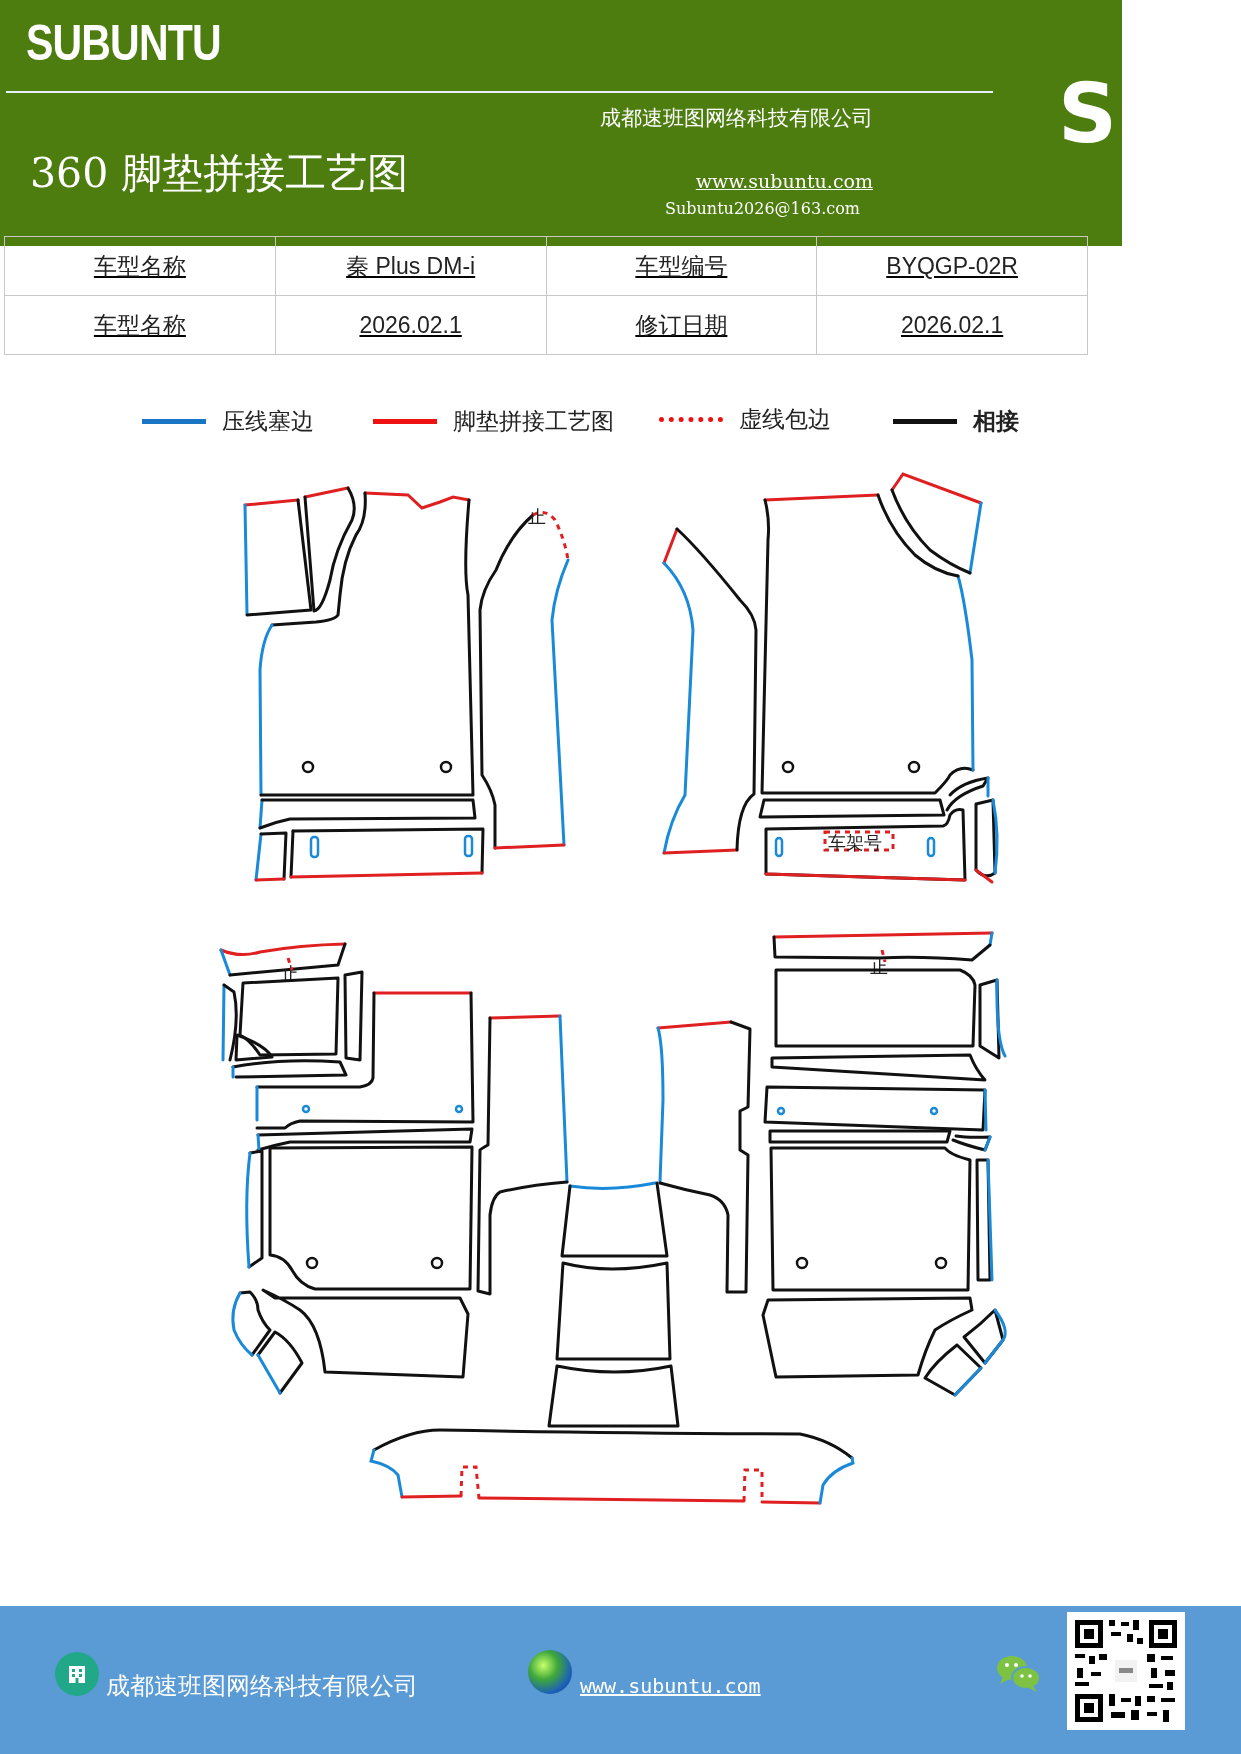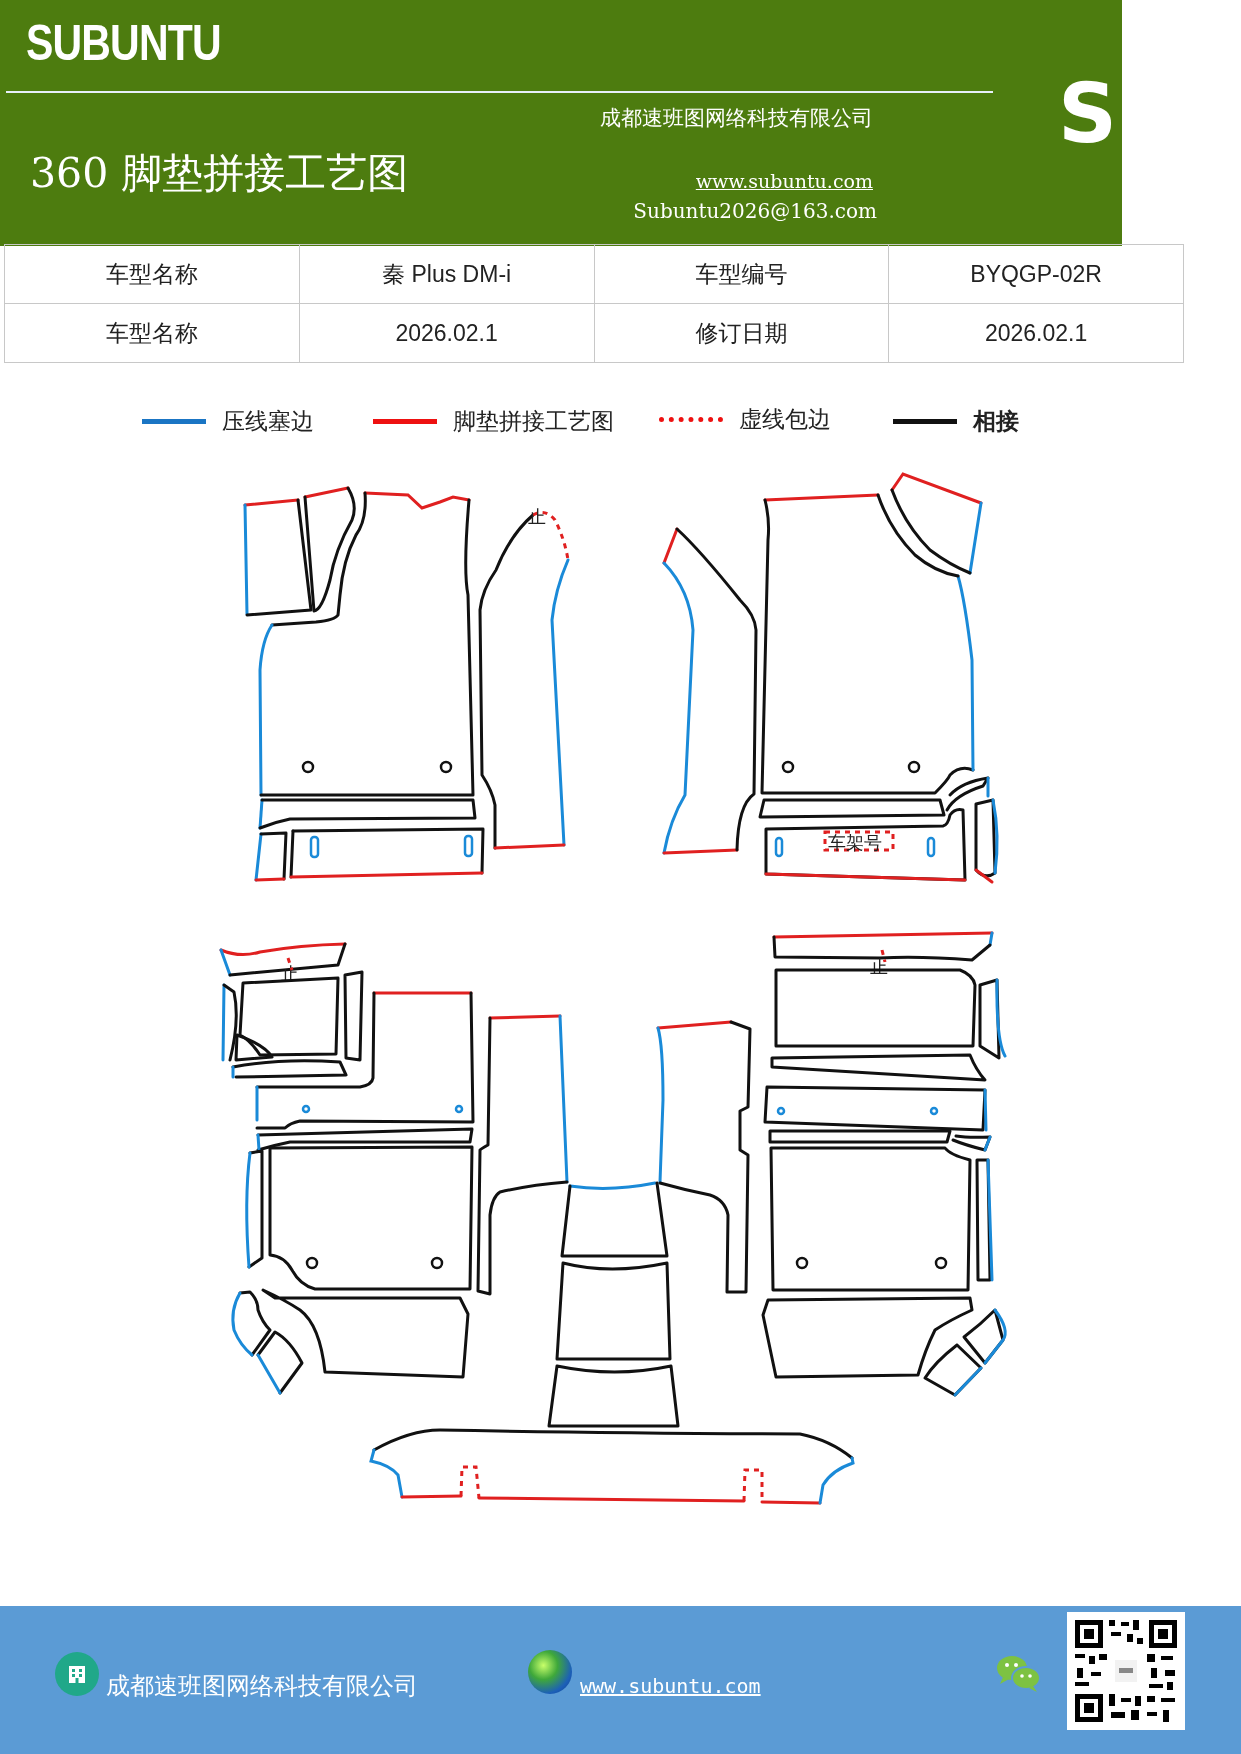--- a/index.html
+++ b/index.html
@@ -8,23 +8,23 @@
   .header { position:absolute; left:0; top:0; width:1122px; height:246px; background:#4d7c0f; }
   .brand { position:absolute; left:26px; top:14px; color:#fff; font-family:"Liberation Sans", sans-serif;
            font-weight:bold; font-size:50px; letter-spacing:-1px; transform:scaleX(0.82); transform-origin:left top; }
   .hr { position:absolute; left:6px; top:91px; width:987px; height:2px; background:#e8f0fa; }
   .sop { position:absolute; left:1058px; top:66px; color:#fff; font-family:"DejaVu Sans", sans-serif;
          font-weight:bold; font-size:82px; letter-spacing:2px; }
   .title { position:absolute; left:30px; top:146px; color:#fff; font-size:41px; }
   .company { position:absolute; right:249px; top:104px; color:#fff; font-size:21px; text-align:right; }
   .site { position:absolute; right:249px; top:170px; color:#fff; font-size:19px; text-decoration:underline;
           font-family:"DejaVu Serif", serif; }
-  .email { position:absolute; right:245px; top:199px; color:#fff; font-size:20px; }
-
-  table.info { position:absolute; left:4px; top:244px; width:1180px; border-collapse:collapse; }
+  .email { position:absolute; right:262px; top:199px; color:#fff; font-size:16px; }
+
+  table.info { position:absolute; left:4px; top:236px; width:1084px; border-collapse:collapse;text-decoration:underline; }
   table.info td { border:1px solid #c8c8c8; height:56px; text-align:center; font-size:23px; color:#222;
                   width:25%; }
   td.k { font-family:"DejaVu Serif", serif; }
   td.v { font-family:"Liberation Sans", sans-serif; font-size:20px;margin-top:29px; }
 
   .legend { position:absolute; top:398px; left:0; width:1241px; height:44px; }
   .lg { position:absolute; top:0; display:flex; align-items:center; font-size:23px; color:#222; }
   .swatch { width:64px; height:5px; margin-right:16px; }
   .sw-blue { background:#1a75c4; }
   .sw-red { background:#ee1111; }

